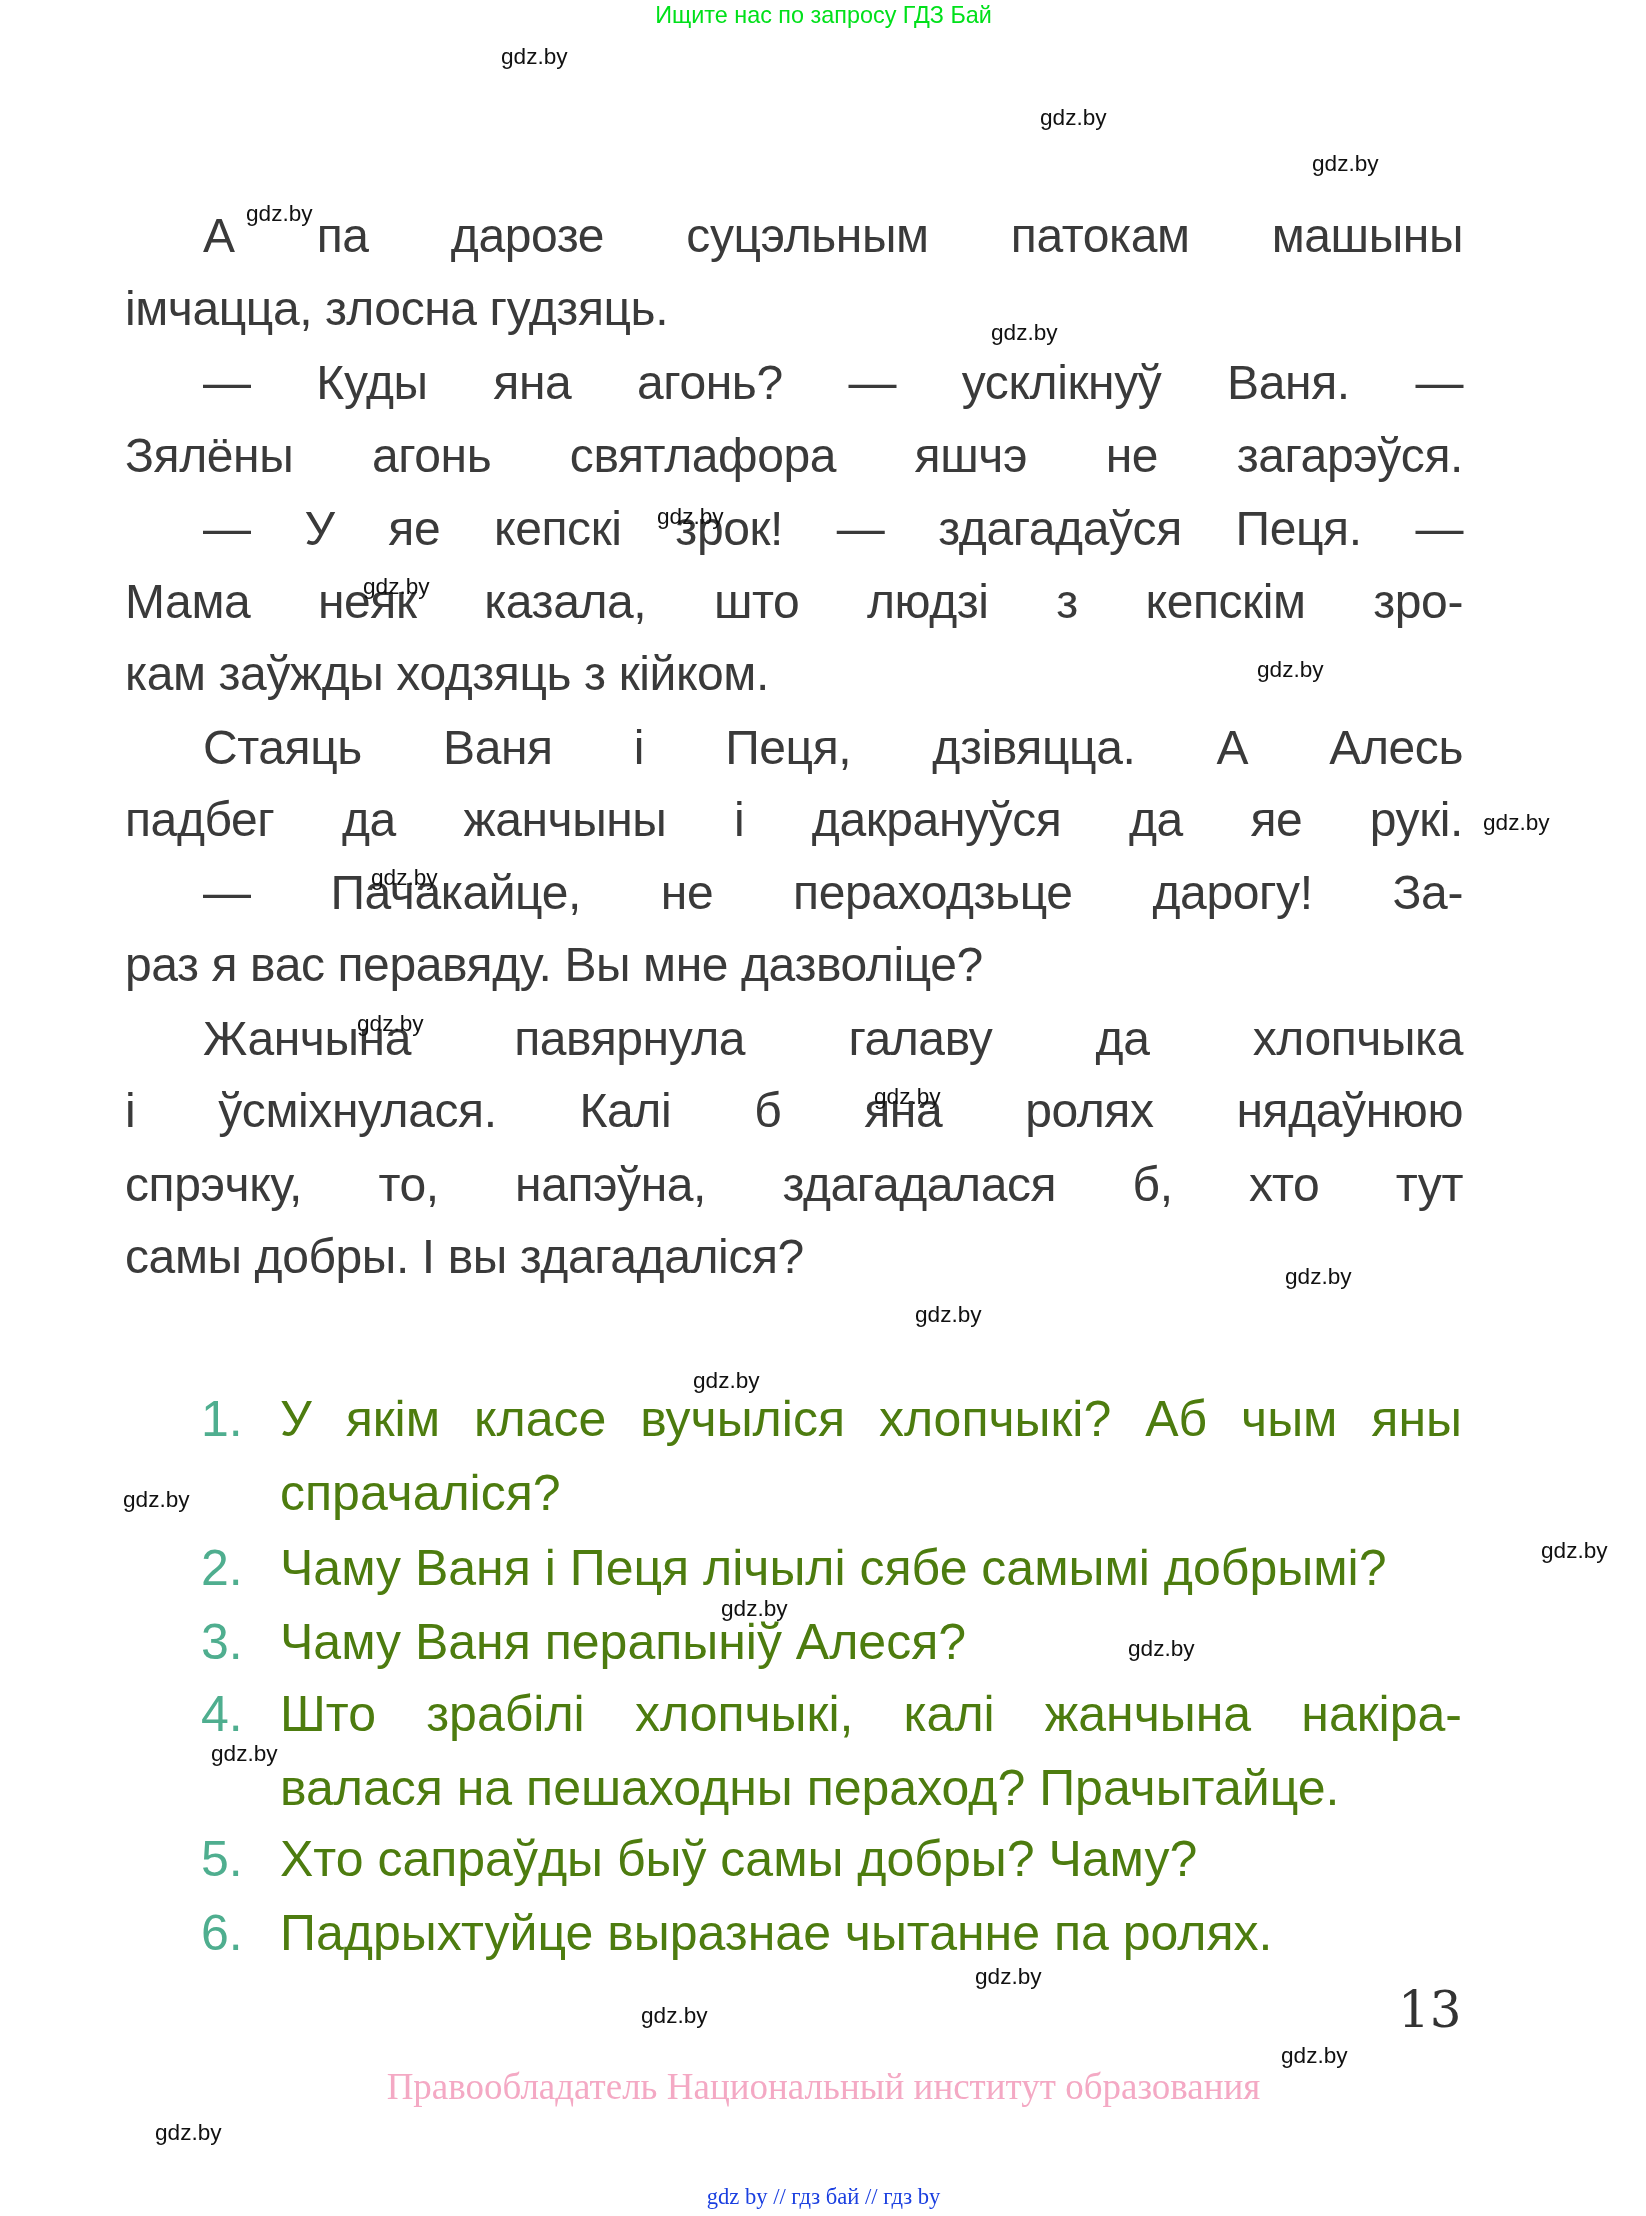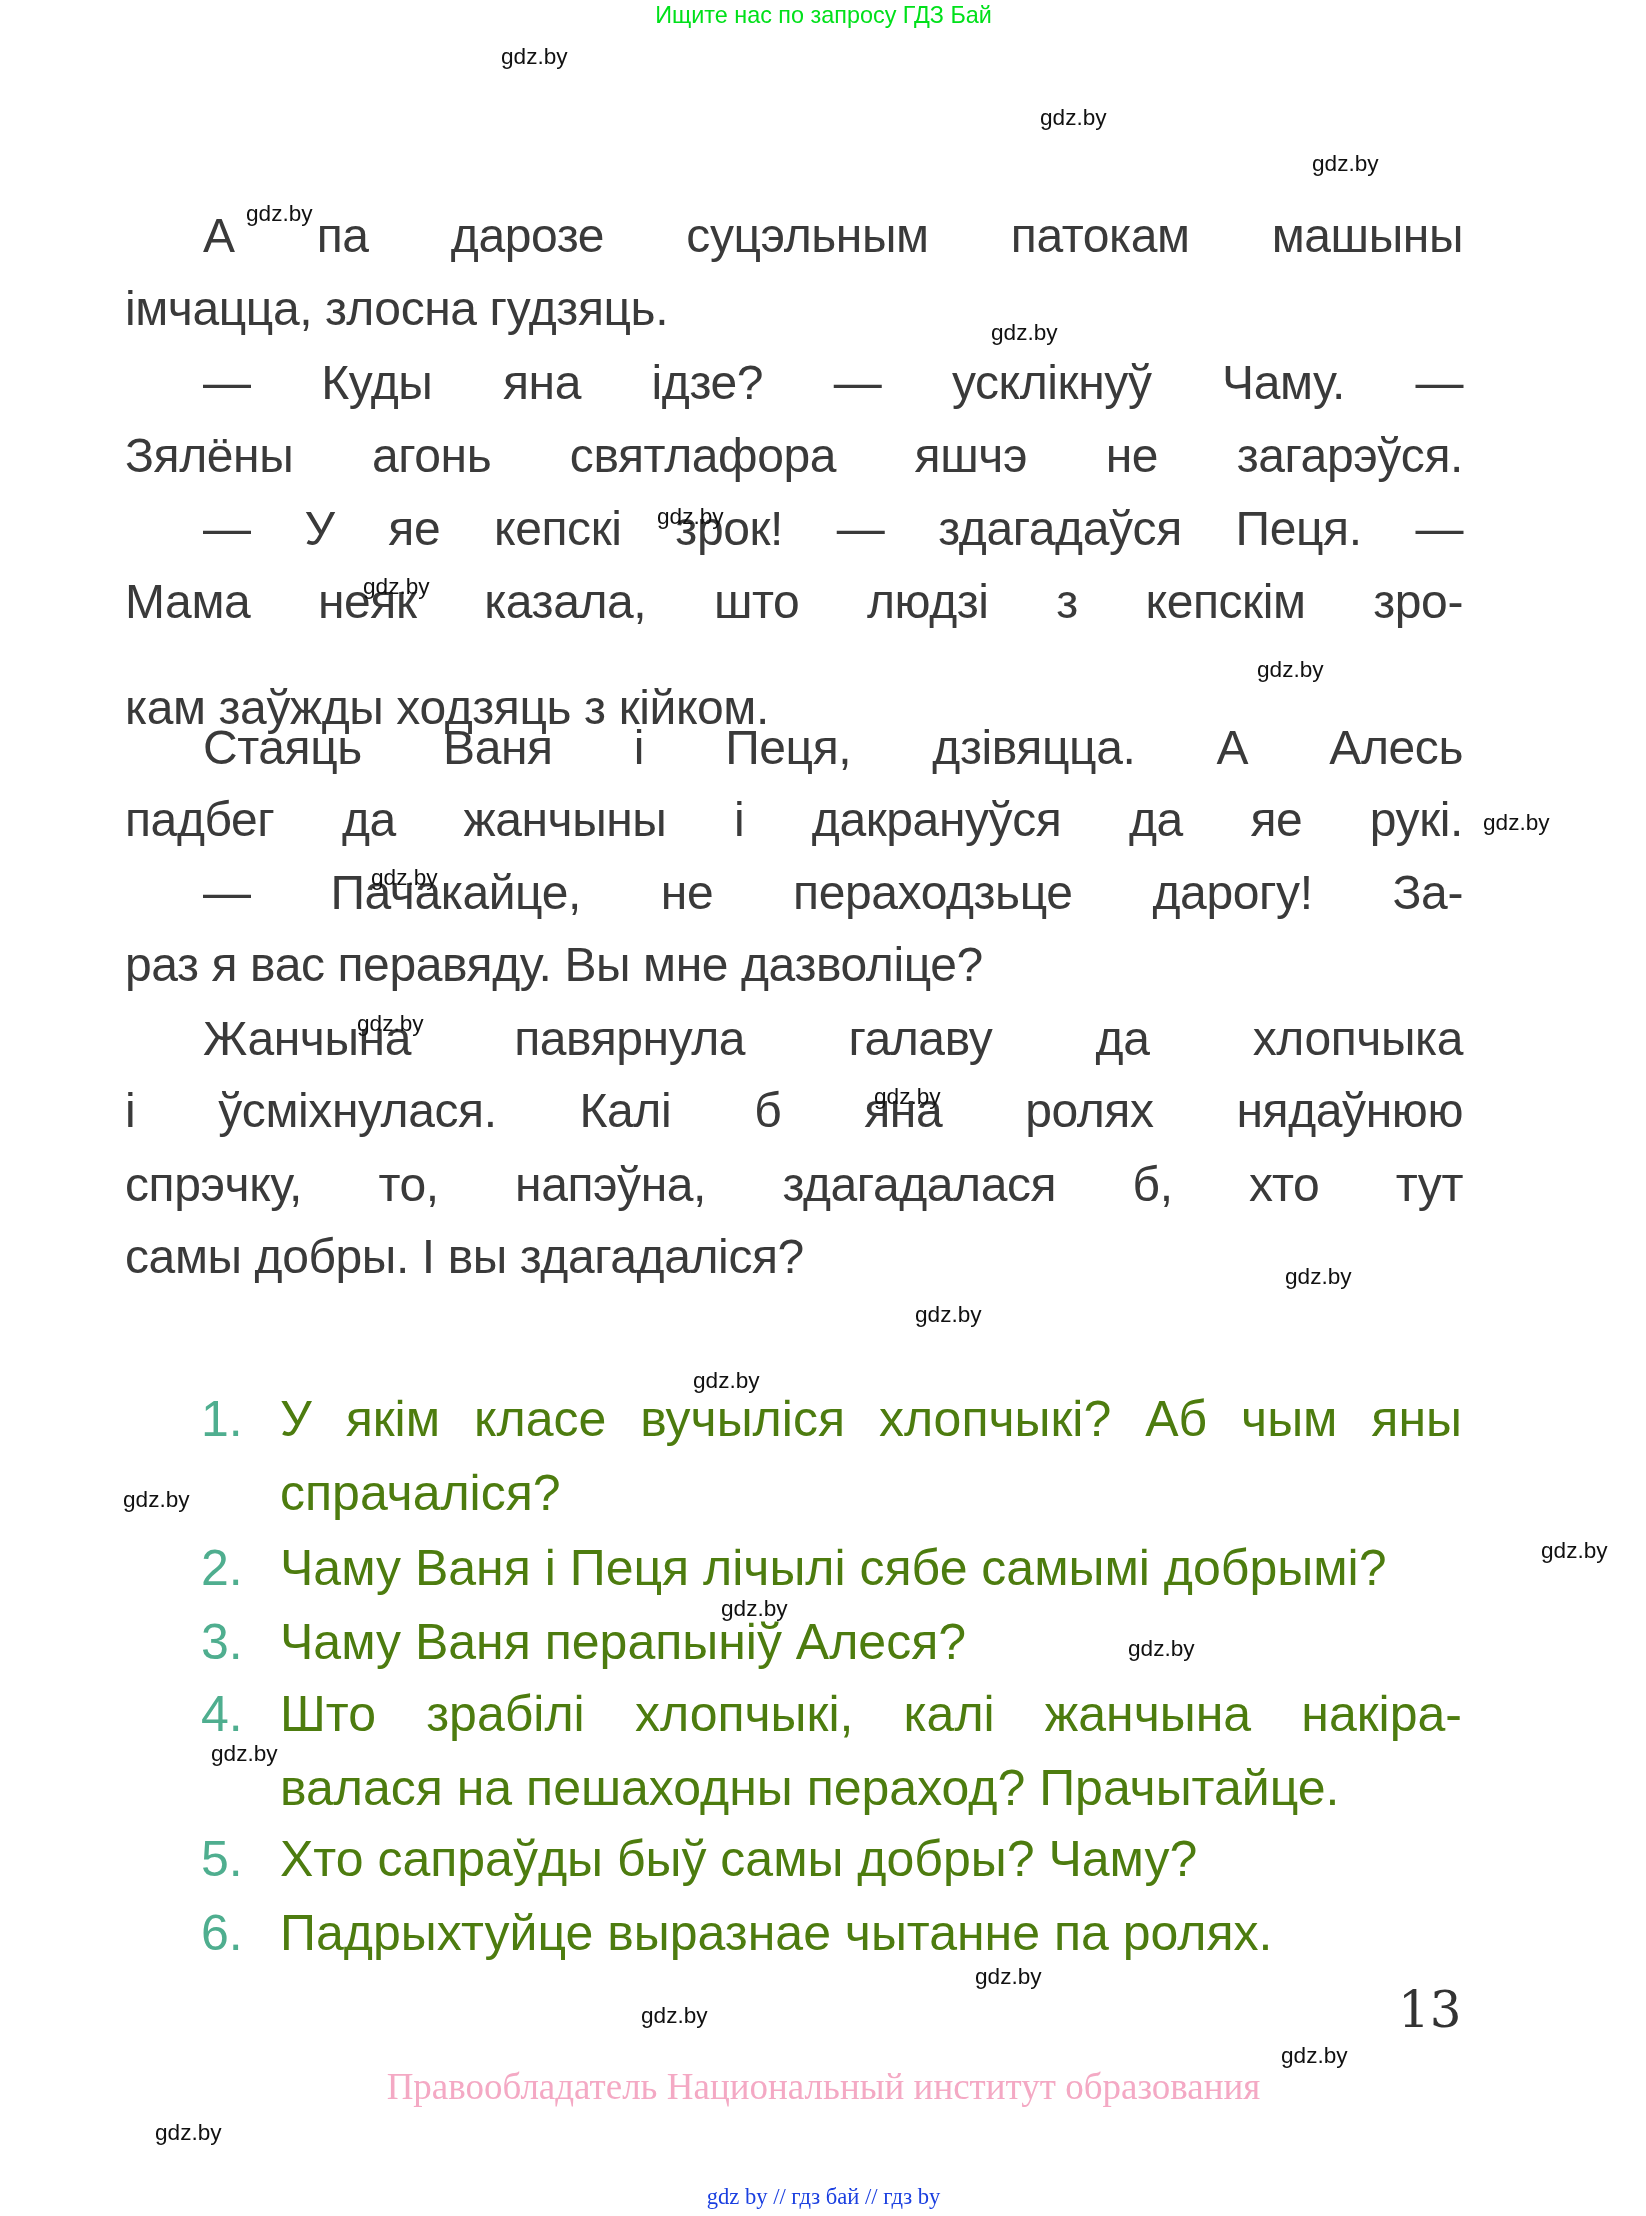--- a/index.html
+++ b/index.html
@@ -18,25 +18,25 @@
   .bottom-links { top:2184px; left:0; width:1647px; text-align:center; font-family:Liberation Serif, serif; font-size:22.6px; color:#1a3fe0; }
 </style>
 </head>
 <body>
 
 <div class="abs top-banner">Ищите нас по запросу ГДЗ Бай</div>
 
 <div>
   <div class="abs story-line indent justify" style="top:208px">А па дарозе суцэльным патокам машыны</div>
   <div class="abs story-line" style="top:281px">імчацца, злосна гудзяць.</div>
-  <div class="abs story-line indent justify" style="top:355px">— Куды яна ідзе? — усклікнуў Чаму. —</div>
+  <div class="abs story-line indent justify" style="top:355px">— Куды яна агонь? — усклікнуў Ваня. —</div>
   <div class="abs story-line justify" style="top:428px">Зялёны агонь святлафора яшчэ не загарэўся.</div>
   <div class="abs story-line indent justify" style="top:501px">— У яе кепскі зрок! — здагадаўся Пеця. —</div>
   <div class="abs story-line justify" style="top:574px">Мама неяк казала, што людзі з кепскім зро-</div>
-  <div class="abs story-line" style="top:680px">кам заўжды ходзяць з кійком.</div>
+  <div class="abs story-line" style="top:646px">кам заўжды ходзяць з кійком.</div>
   <div class="abs story-line indent justify" style="top:720px">Стаяць Ваня і Пеця, дзівяцца. А Алесь</div>
   <div class="abs story-line justify" style="top:792px">падбег да жанчыны і дакрануўся да яе рукі.</div>
   <div class="abs story-line indent justify" style="top:865px">— Пачакайце, не пераходзьце дарогу! За-</div>
   <div class="abs story-line" style="top:937px">раз я вас перавяду. Вы мне дазволіце?</div>
   <div class="abs story-line indent justify" style="top:1011px">Жанчына павярнула галаву да хлопчыка</div>
   <div class="abs story-line justify" style="top:1083px">і ўсміхнулася. Калі б яна ролях нядаўнюю</div>
   <div class="abs story-line justify" style="top:1157px">спрэчку, то, напэўна, здагадалася б, хто тут</div>
   <div class="abs story-line" style="top:1229px">самы добры. І вы здагадаліся?</div>
 </div>
 

